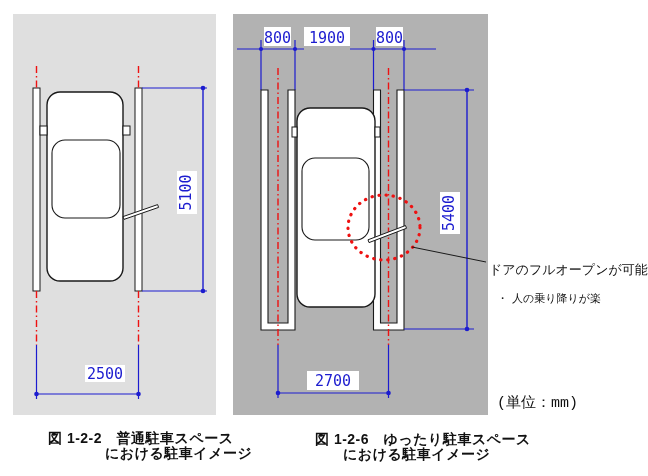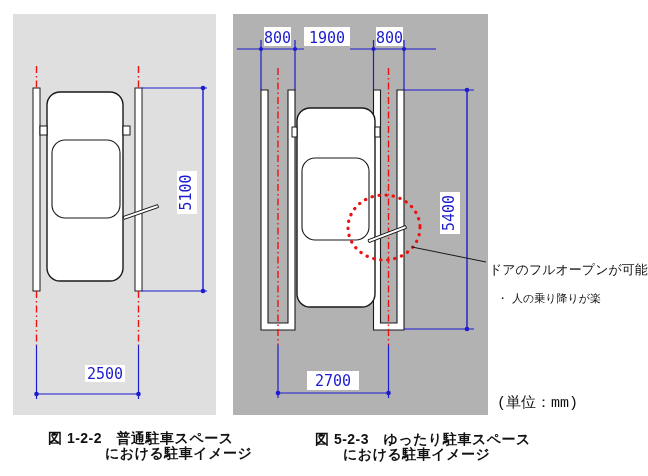--- a/index.html
+++ b/index.html
@@ -143,16 +143,16 @@
 
   <div class="bullet-row" style="left:497px;top:291px;">
     <span class="bullet-marker">・</span><span>人の乗り降りが楽</span>
   </div>
 
   <div class="jp unit-note" style="left:497px;top:393px;">(単位：mm)</div>
 
   <div class="jp caption-line" style="left:48px;top:430px;">図 1-2-2　普通駐車スペース</div>
   <div class="jp caption-line" style="left:105px;top:445px;">における駐車イメージ</div>
 
-  <div class="jp caption-line" style="left:315px;top:431px;">図 5-2-3　ゆったり駐車スペース</div>
+  <div class="jp caption-line" style="left:315px;top:431px;">図 1-2-6　ゆったり駐車スペース</div>
   <div class="jp caption-line" style="left:343px;top:446px;">における駐車イメージ</div>
 
 </div>
 
 </body></html>

